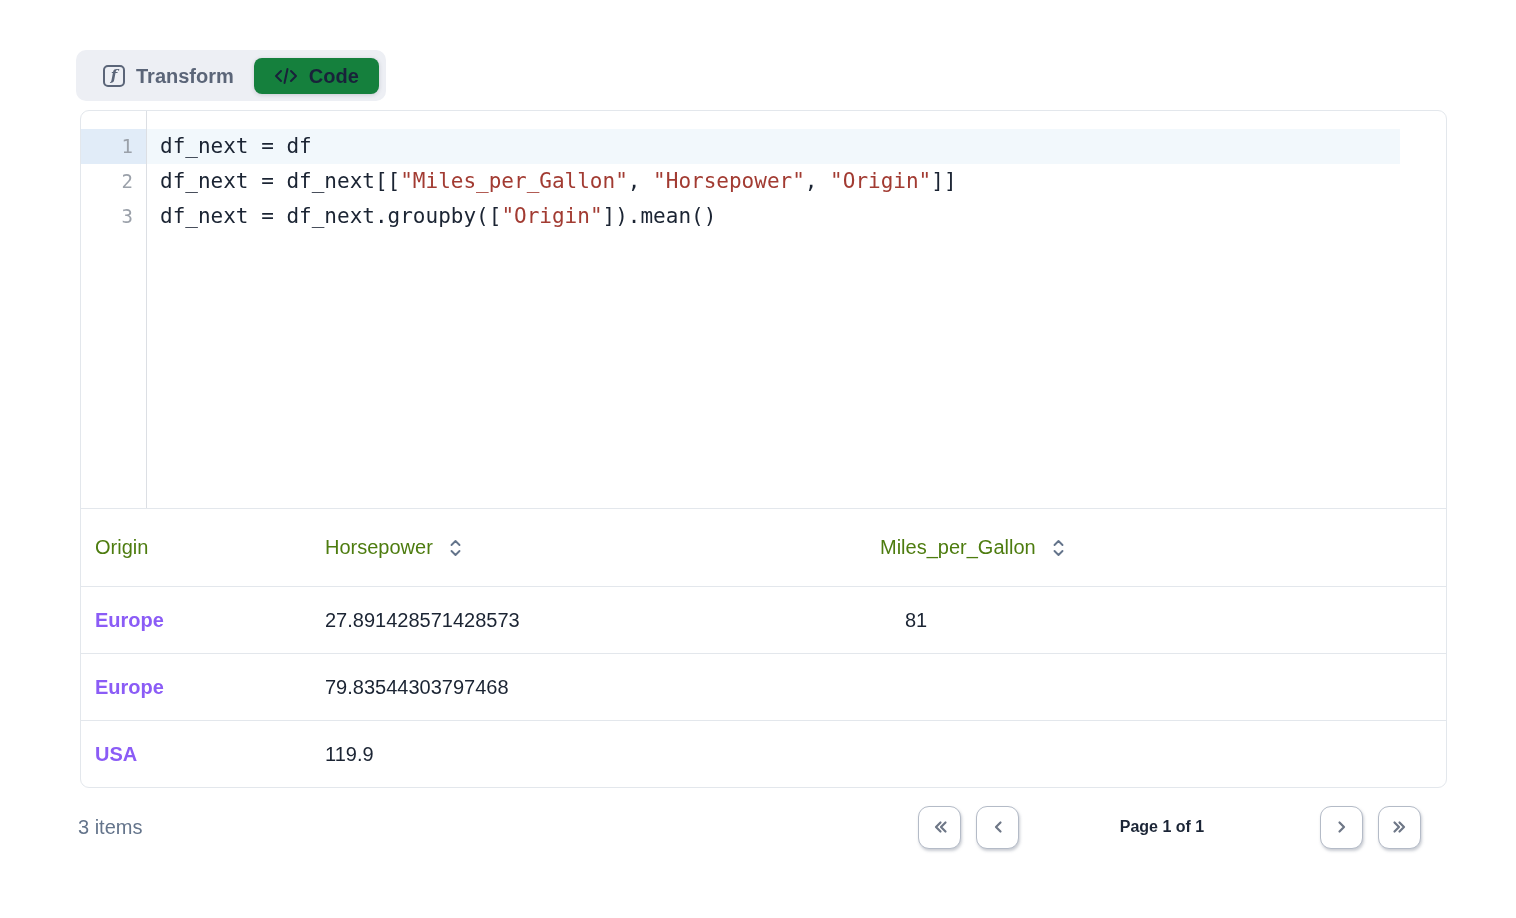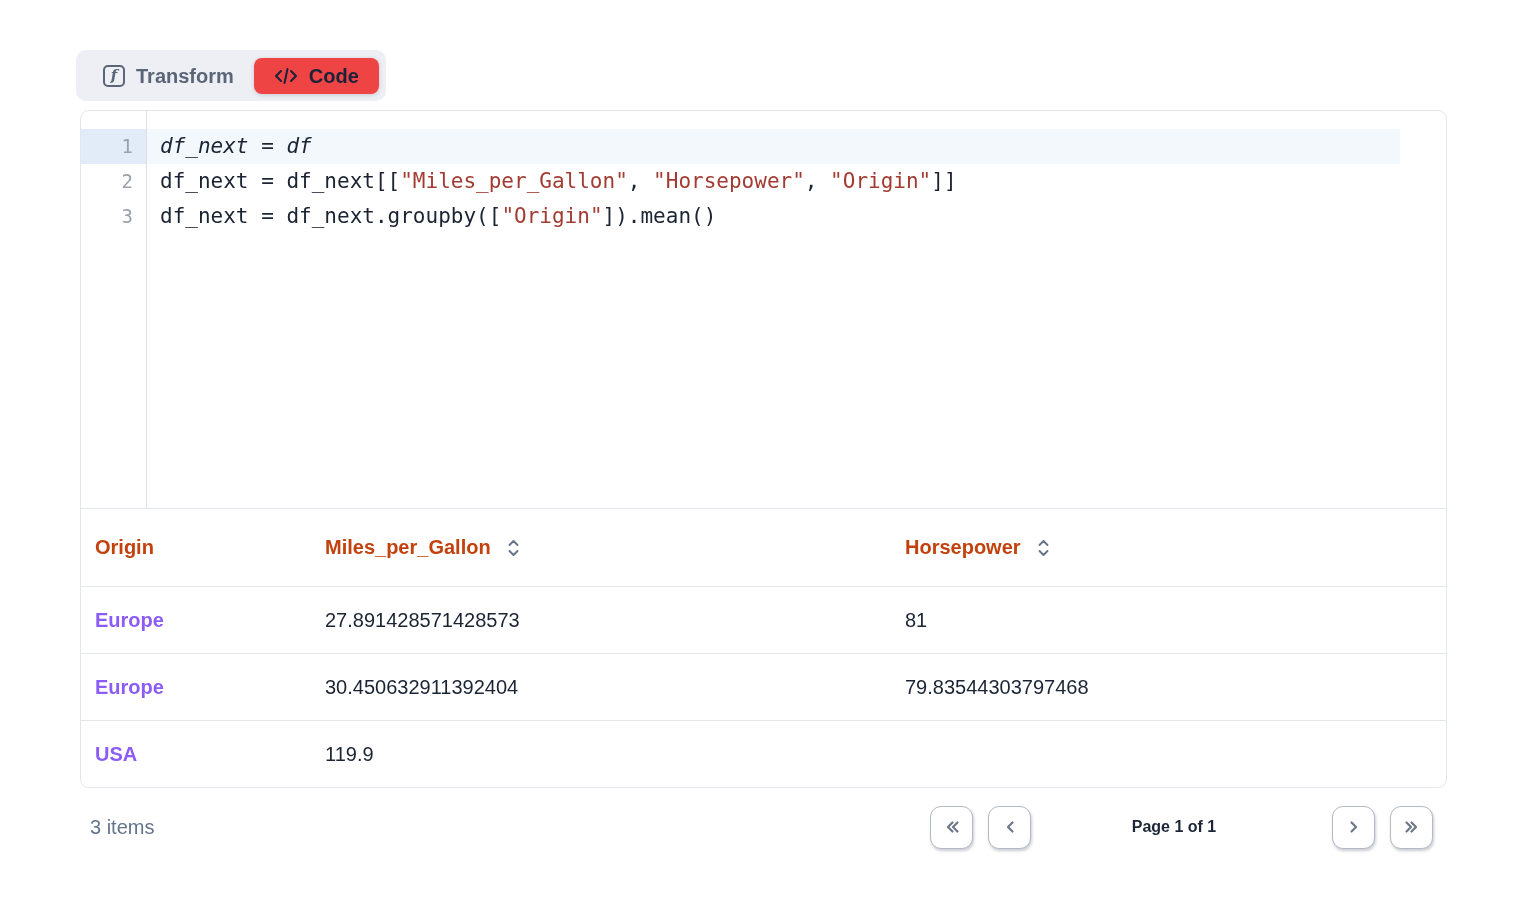--- a/index.html
+++ b/index.html
@@ -13,21 +13,21 @@
     background: #edeff4; border-radius: 10px; padding: 7px;
     height: 51px;
   }
   .tab {
     display: inline-flex; align-items: center; gap: 11px;
     padding: 8px 20px; border-radius: 8px; cursor: pointer;
     font-size: 20px; font-weight: 600; color: #5b6578;
     line-height: 1;
   }
   .tab.active {
-    background: #ef4444; color: #19223a;
+    background: #15803d; color: #19223a;
     box-shadow: 0 1px 4px rgba(25,34,58,0.18);
   }
   .fn-icon {
     width: 22px; height: 22px; border: 2px solid #5b6578; border-radius: 5px;
     display: inline-flex; align-items: center; justify-content: center;
     font-family: "DejaVu Serif", serif; font-style: italic; font-weight: 600;
     font-size: 15px; color: #5b6578; line-height: 1;
   }
 
   
@@ -40,38 +40,38 @@
   
   .editor { height: 401px; display: flex; font-family: "DejaVu Sans Mono", monospace; font-size: 21px; }
   .gutter {
     width: 66px; flex: 0 0 66px; border-right: 1px solid #dcdfe4;
     padding-top: 18px; color: #9ba1aa; text-align: right; font-size: 19px;
   }
   .gutter .gnum { height: 35px; line-height: 35px; padding-right: 13px; }
   .gutter .gnum.active { background: #e1ecf8; }
   .code-area { flex: 1; padding-top: 18px; color: #1b2433; }
   .cline { height: 35px; line-height: 35px; padding-left: 13px; margin-right: 46px; white-space: pre; }
-  .cline.active { background: #f2f8fc; font-style: italic; }
+  .cline.active { background: #f2f8fc; }
   .tok-string { color: #a23b32; }
 
   
   .tbl { width: 100%; border-top: 1px solid #e3e7ec; }
   .trow { display: flex; align-items: center; }
-  .trow.header { height: 77px; color: #c2410c; font-size: 20px; font-weight: 700; }
+  .trow.header { height: 77px; color: #4d7c0f; font-size: 20px; font-weight: 400; }
   .trow.body { height: 67px; border-top: 1px solid #e3e7ec; font-size: 20px; color: #1b2433; }
   .cell { padding-left: 14px; display: flex; align-items: center; gap: 14px; }
   .cell.c1 { width: 230px; flex: 0 0 230px; }
   .cell.c2 { width: 580px; flex: 0 0 580px; }
   .cell.c3 { flex: 1; }
   .trow.body .cell.c1 { font-weight: 700; color: #8b5cf6; }
   .sort-icon { display: inline-flex; }
 
   
   .footer {
-    position: absolute; left: 76px; top: 796px; width: 1367px; height: 62px;
+    position: absolute; left: 64px; top: 796px; width: 1367px; height: 62px;
     display: flex; align-items: center; justify-content: space-between;
   }
   .items-count { color: #64748b; font-size: 20px; padding-left: 14px; }
   .pager { display: flex; align-items: center; margin-right: 10px; }
   .pbtn {
     width: 43px; height: 43px; background: #fff;
     border: 1.5px solid #b4bbc7; border-radius: 11px;
     display: inline-flex; align-items: center; justify-content: center;
     cursor: pointer; box-shadow: 1px 2px 3px rgba(100,110,130,0.35);
     margin-left: 15px; padding: 0;
@@ -113,48 +113,47 @@
         <div class="cline"><span class="tok-code">df_next = df_next[[</span><span class="tok-string">"Miles_per_Gallon"</span><span class="tok-code">, </span><span class="tok-string">"Horsepower"</span><span class="tok-code">, </span><span class="tok-string">"Origin"</span><span class="tok-code">]]</span></div>
         <div class="cline"><span class="tok-code">df_next = df_next.groupby([</span><span class="tok-string">"Origin"</span><span class="tok-code">]).mean()</span></div>
       </div>
   </div>
 
   <div class="tbl">
     <div class="trow header">
         <div class="cell c1">
           <span>Origin</span>
         </div>
-        <div class="cell c2">
-          <span>Miles_per_Gallon</span>
+        <div class="cell c3">
+          <span>Horsepower</span>
           <span class="sort-icon">
             <svg width="17" height="22" viewBox="0 0 17 22" fill="none" stroke="#64748b" stroke-width="1.9" stroke-linecap="round" stroke-linejoin="round">
               <path d="M4.5 8 L8.5 4 L12.5 8"></path>
               <path d="M4.5 14 L8.5 18 L12.5 14"></path>
             </svg>
           </span>
         </div>
-        <div class="cell c3">
-          <span>Horsepower</span>
+        <div class="cell c2">
+          <span>Miles_per_Gallon</span>
           <span class="sort-icon">
             <svg width="17" height="22" viewBox="0 0 17 22" fill="none" stroke="#64748b" stroke-width="1.9" stroke-linecap="round" stroke-linejoin="round">
               <path d="M4.5 8 L8.5 4 L12.5 8"></path>
               <path d="M4.5 14 L8.5 18 L12.5 14"></path>
             </svg>
           </span>
         </div>
       </div>
     <div id="tbody-host">
         <div class="trow body">
           <div class="cell c1">Europe</div>
           <div class="cell c2">27.891428571428573</div>
           <div class="cell c3">81</div>
         </div>
         <div class="trow body">
           <div class="cell c1">Europe</div>
-          <div class="cell c2">30.450632911392404</div>
           <div class="cell c3">79.83544303797468</div>
         </div>
         <div class="trow body">
           <div class="cell c1">USA</div>
           <div class="cell c3">119.9</div>
         </div>
       </div>
   </div>
 
 </div>

